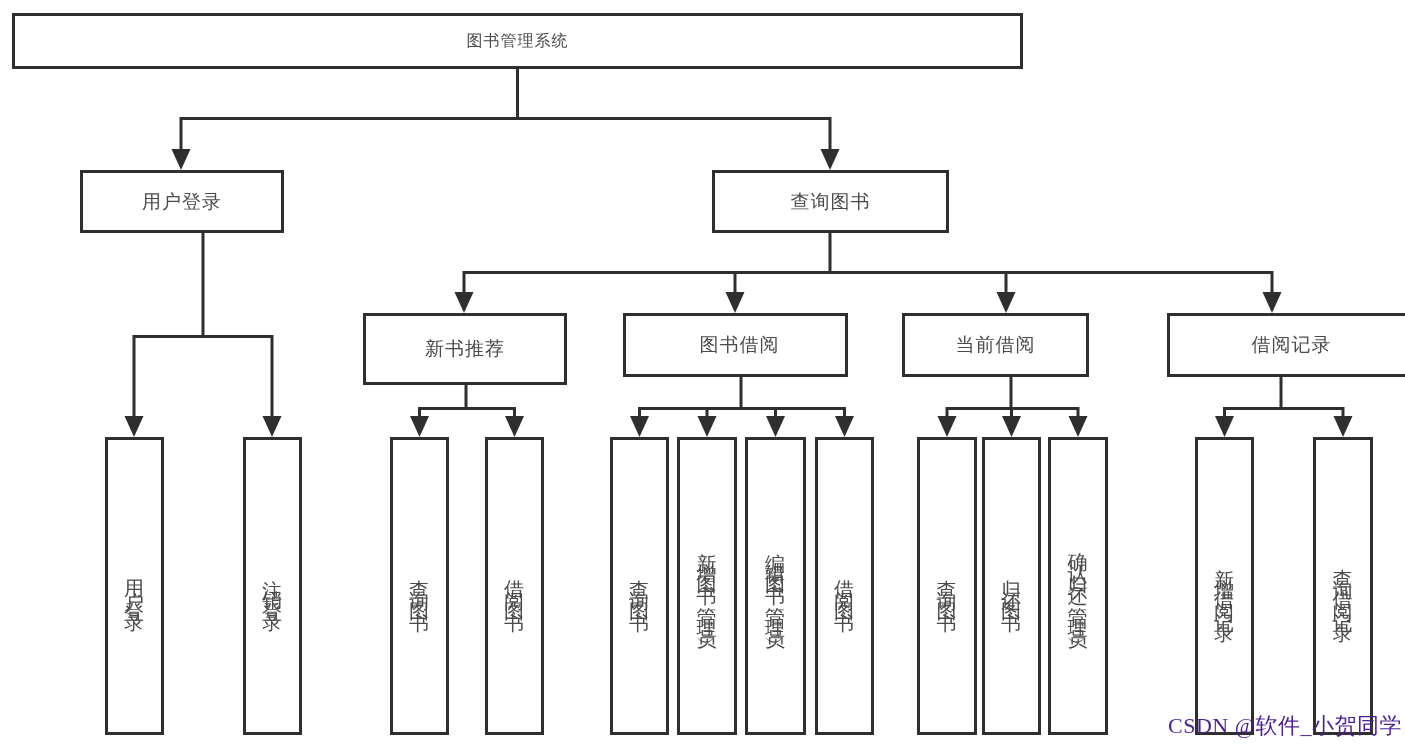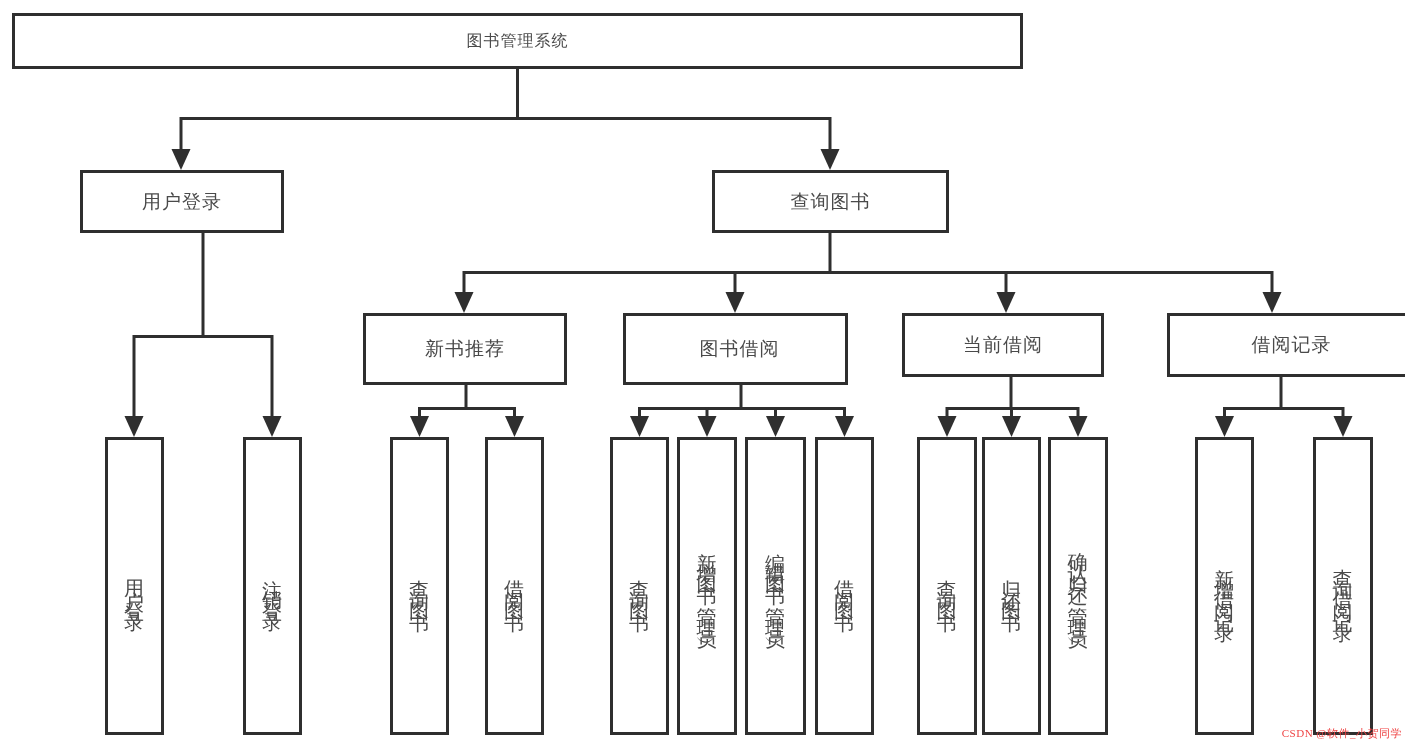--- a/index.html
+++ b/index.html
@@ -26,22 +26,22 @@
     justify-content: center;
     color: #4a4a4a;
   }
   .hbox { font-size: 19px; letter-spacing: 1px; }
   #root-box { left: 12px; top: 13px; width: 1011px; height: 56px; font-size: 16px; letter-spacing: 1px; }
 
   #l2-user  { left: 80px;  top: 170px; width: 204px; height: 63px; }
   #l2-book  { left: 712px; top: 170px; width: 237px; height: 63px; }
 
   #l3-newrec  { left: 363px;  top: 313px; width: 204px; height: 72px; }
-  #l3-borrow  { left: 623px;  top: 313px; width: 225px; height: 72px; padding-left: 8px; }
-  #l3-current { left: 902px;  top: 313px; width: 202px; height: 64px; }
+  #l3-borrow  { left: 623px;  top: 313px; width: 225px; height: 64px; padding-left: 8px; }
+  #l3-current { left: 902px;  top: 313px; width: 187px; height: 64px; }
   #l3-records { left: 1167px; top: 313px; width: 249px; height: 64px; }
 
   .vbox { top: 437px; height: 298px; }
   .vlabel {
     writing-mode: vertical-rl;
     text-orientation: mixed;
     font-size: 20px;
     line-height: 1;
     letter-spacing: 11px;
     color: #4a4a4a;
@@ -58,22 +58,22 @@
   #leaf-cb-0 { left: 917px;  width: 60px; }
   #leaf-cb-1 { left: 982px;  width: 59px; }
   #leaf-cb-2 { left: 1048px; width: 60px; }
   #leaf-br-0 { left: 1195px; width: 59px; }
   #leaf-br-1 { left: 1313px; width: 60px; }
 
   #watermark {
     position: absolute;
     right: 3px;
     bottom: 6px;
-    font-size: 11px;
-    color: #ef4444;
+    font-size: 22px;
+    color: #4c1d95;
     letter-spacing: 0.5px;
     z-index: 10;
   }
 </style>
 </head>
 <body>
 
 <div id="canvas">
 
   <svg id="connectors" width="1405" height="747" viewBox="0 0 1405 747" aria-hidden="true">

